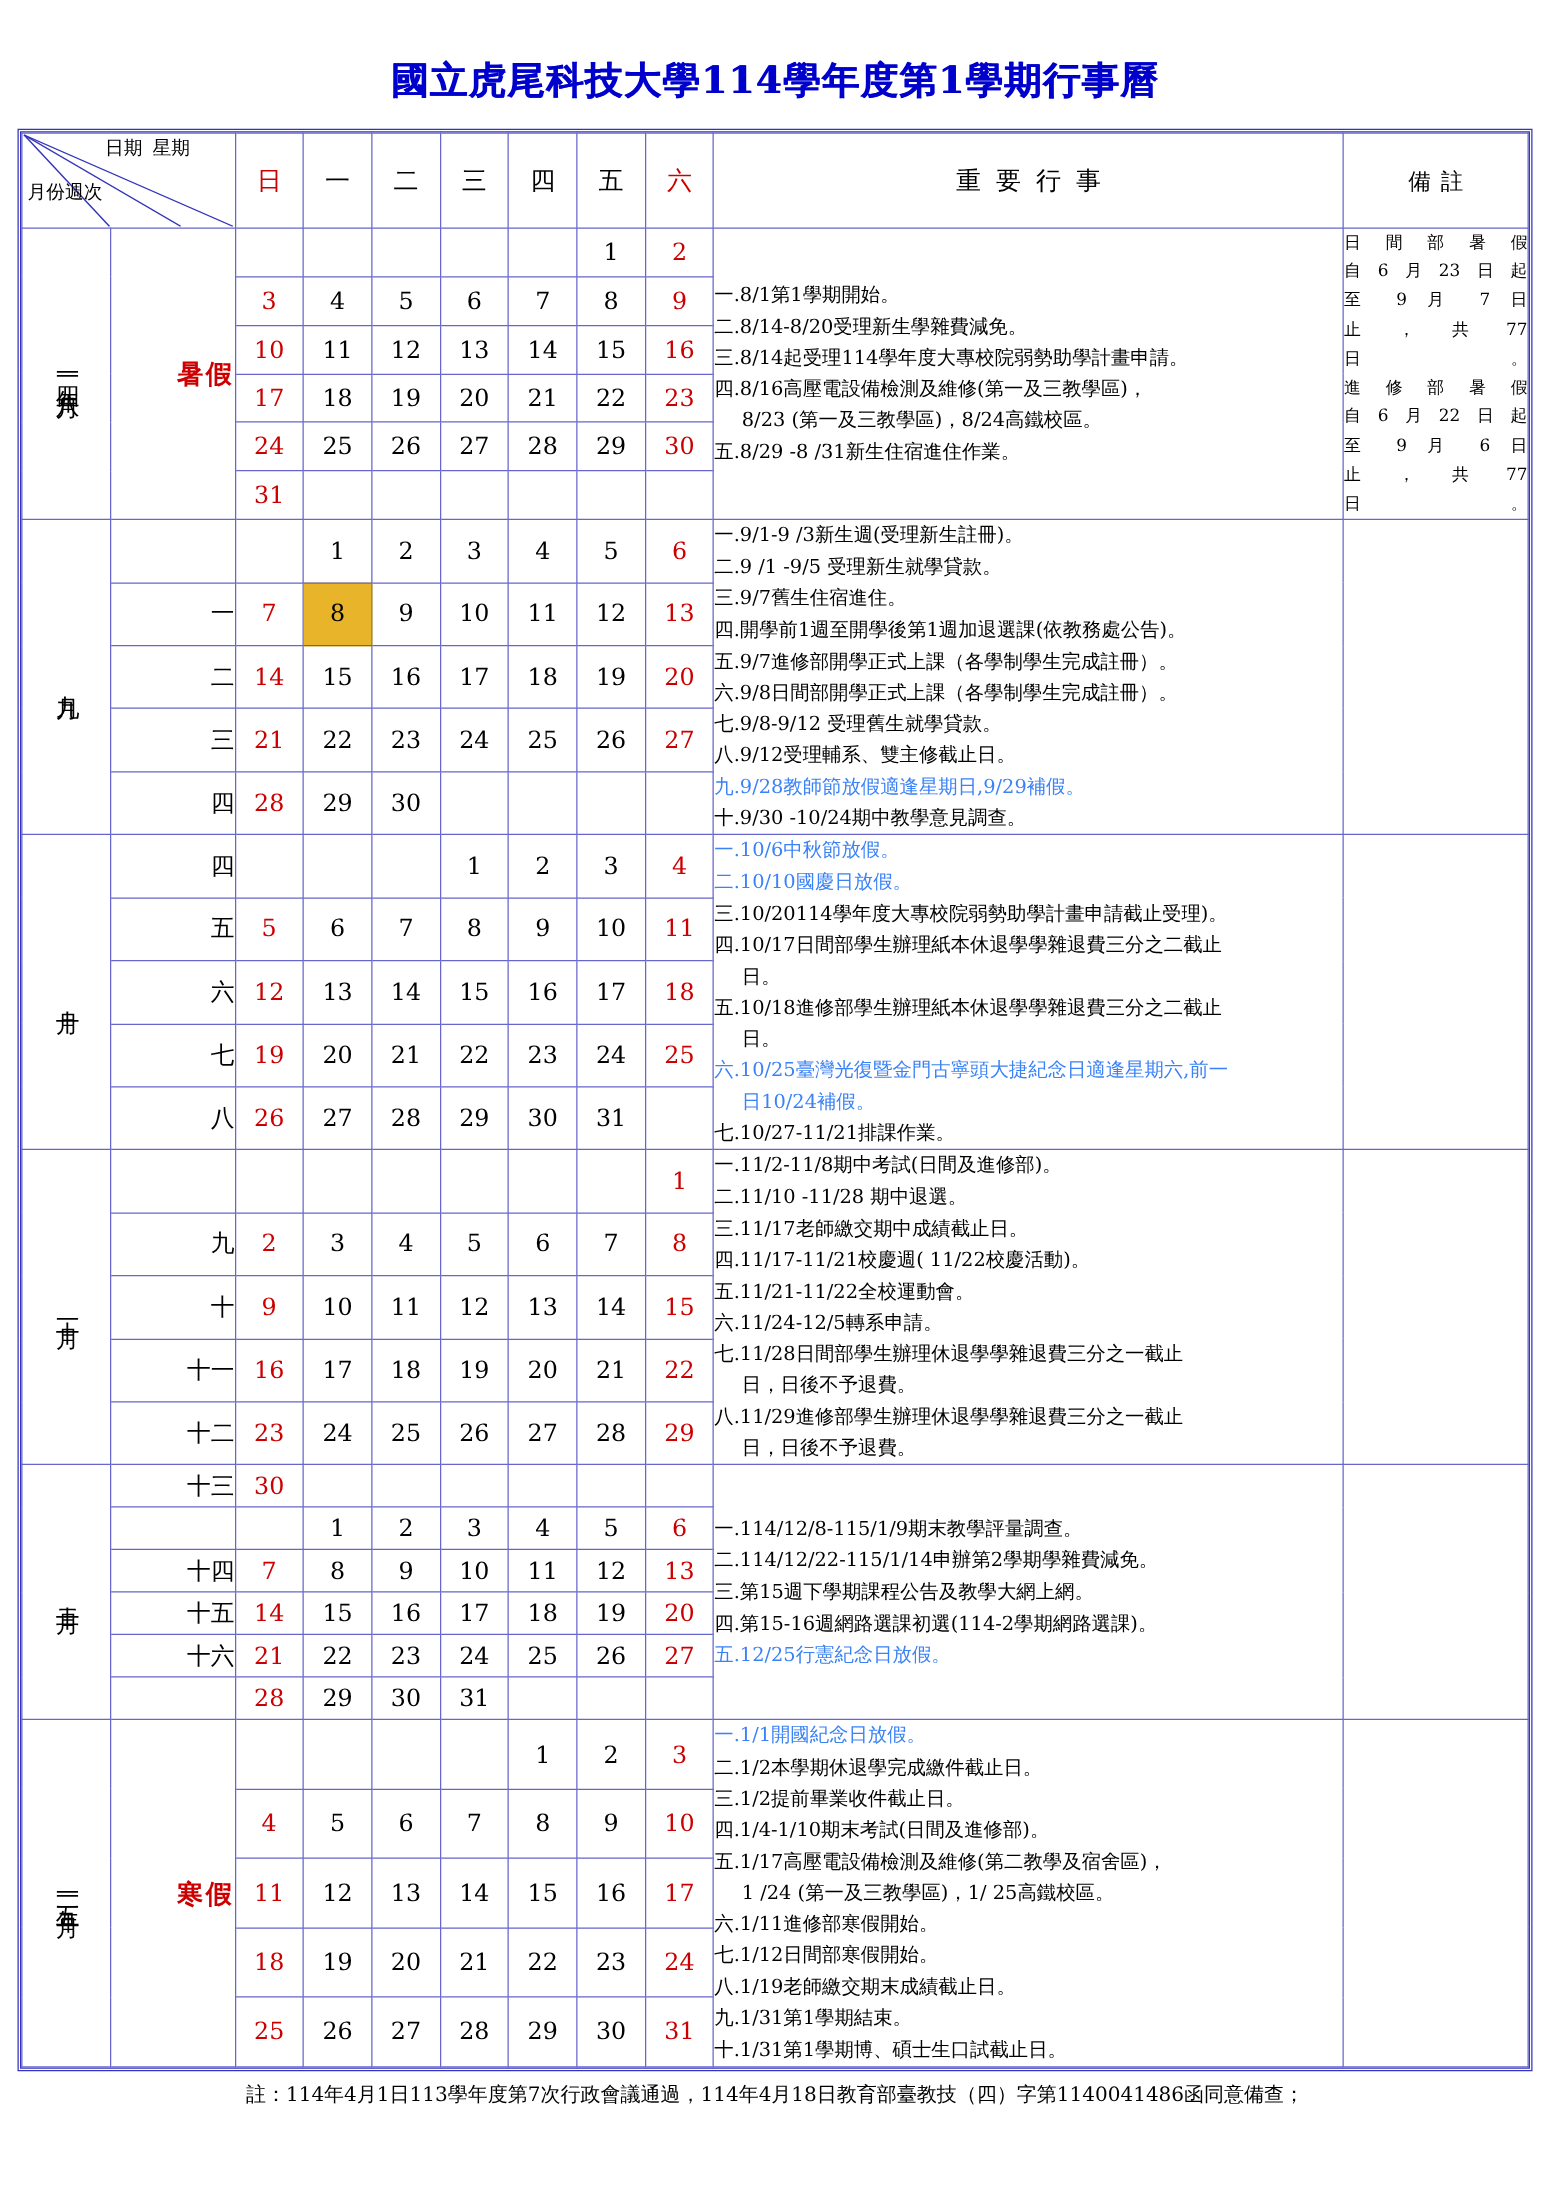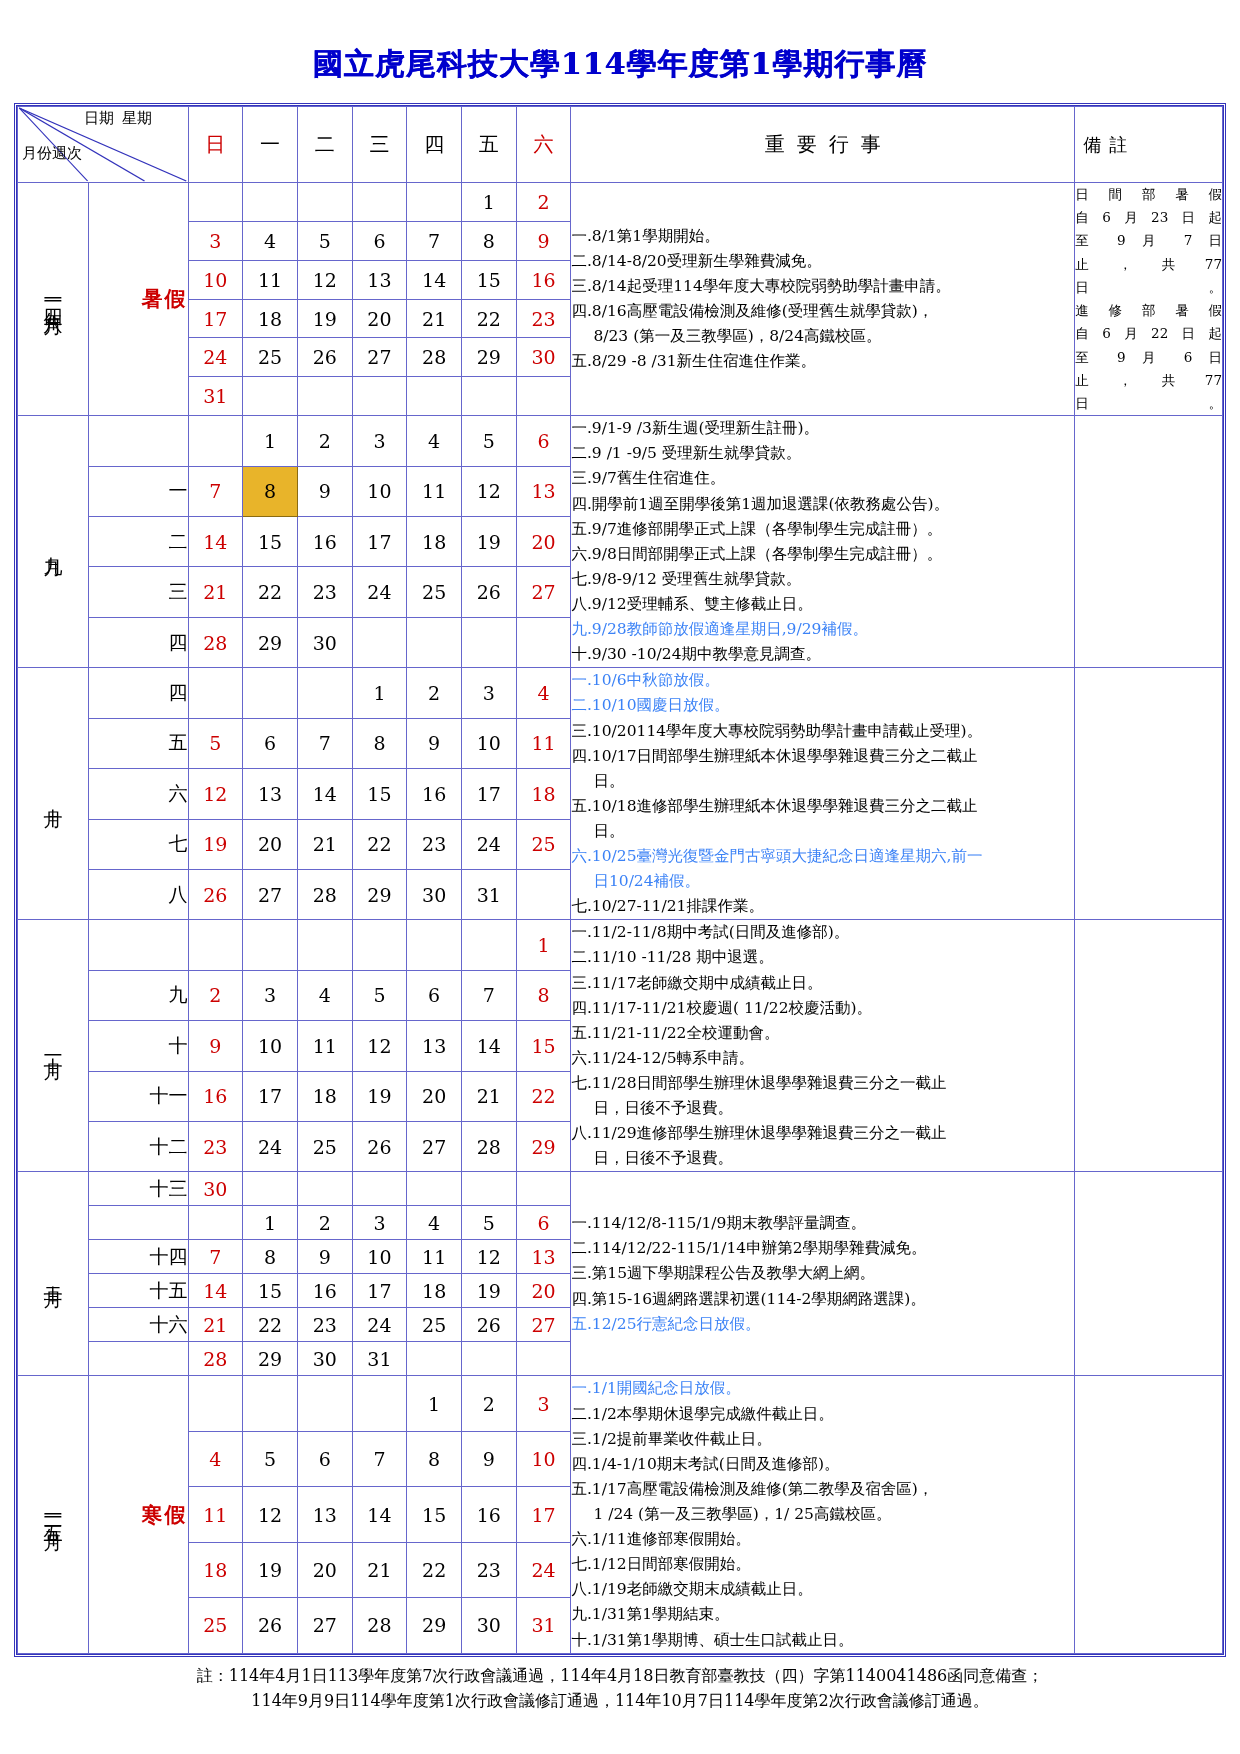--- a/index.html
+++ b/index.html
@@ -83,20 +83,21 @@
   }
   .hdr-day.sun, .hdr-day.sat { color: #cc0000; }
   .hdr-event {
     text-align: center;
     font-size: 20px;
     letter-spacing: 12px;
     text-indent: 12px;
     font-weight: bold;
   }
   .hdr-note {
+    text-align: center;
     font-size: 18px;
     letter-spacing: 8px;
     text-indent: 8px;
     font-weight: bold;
   }
 
   
   .month-cell {
     text-align: center;
     vertical-align: middle;
@@ -231,21 +232,21 @@
             <td class="day empty"></td>
             <td class="day empty"></td>
             <td class="day empty"></td>
             <td class="day empty"></td>
             <td class="day">1</td>
             <td class="day red">2</td>
             <td class="events" rowspan="6">
               <div class="ev">一.8/1第1學期開始。</div>
               <div class="ev">二.8/14-8/20受理新生學雜費減免。</div>
               <div class="ev">三.8/14起受理114學年度大專校院弱勢助學計畫申請。</div>
-              <div class="ev">四.8/16高壓電設備檢測及維修(受理舊生就學貸款)，</div>
+              <div class="ev">四.8/16高壓電設備檢測及維修(第一及三教學區)，</div>
               <div class="ev ind">8/23 (第一及三教學區)，8/24高鐵校區。</div>
               <div class="ev">五.8/29 -8 /31新生住宿進住作業。</div>
             </td>
             <td class="notes" rowspan="6">
               <span class="nline">日間部暑假</span>
               <span class="nline">自6月23日起</span>
               <span class="nline">至 9 月 7 日</span>
               <span class="nline">止 ， 共 77</span>
               <span class="nline">日。</span>
               <span class="nline">進修部暑假</span>
@@ -621,15 +622,14 @@
             <td class="day">29</td>
             <td class="day">30</td>
             <td class="day red">31</td>
           </tr>
         </tbody>
     </table>
   </div>
 
   <div class="footer" id="footer">
       <div>註：114年4月1日113學年度第7次行政會議通過，114年4月18日教育部臺教技（四）字第1140041486函同意備查；</div>
-      <div>114年9月9日114學年度第1次行政會議修訂通過，114年10月7日114學年度第2次行政會議修訂通過。</div>
     </div>
 </div>
 
 </body></html>

